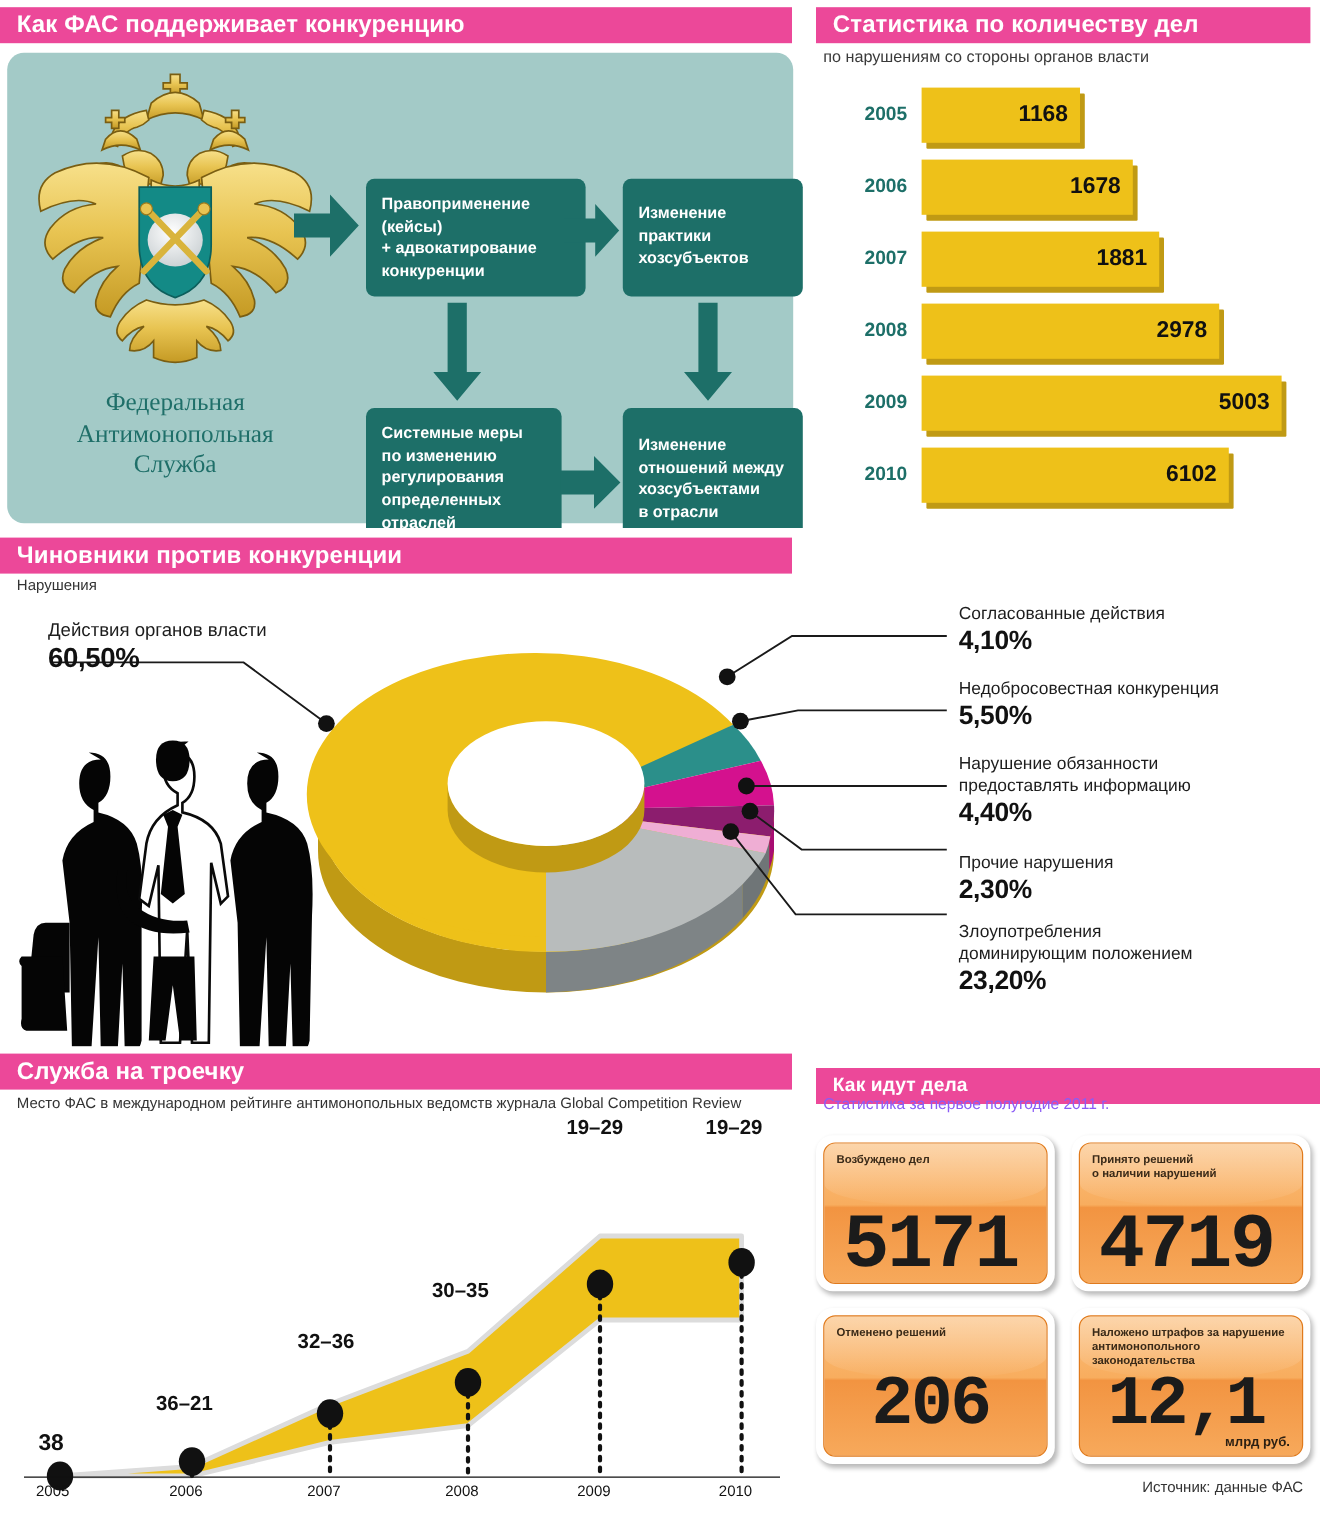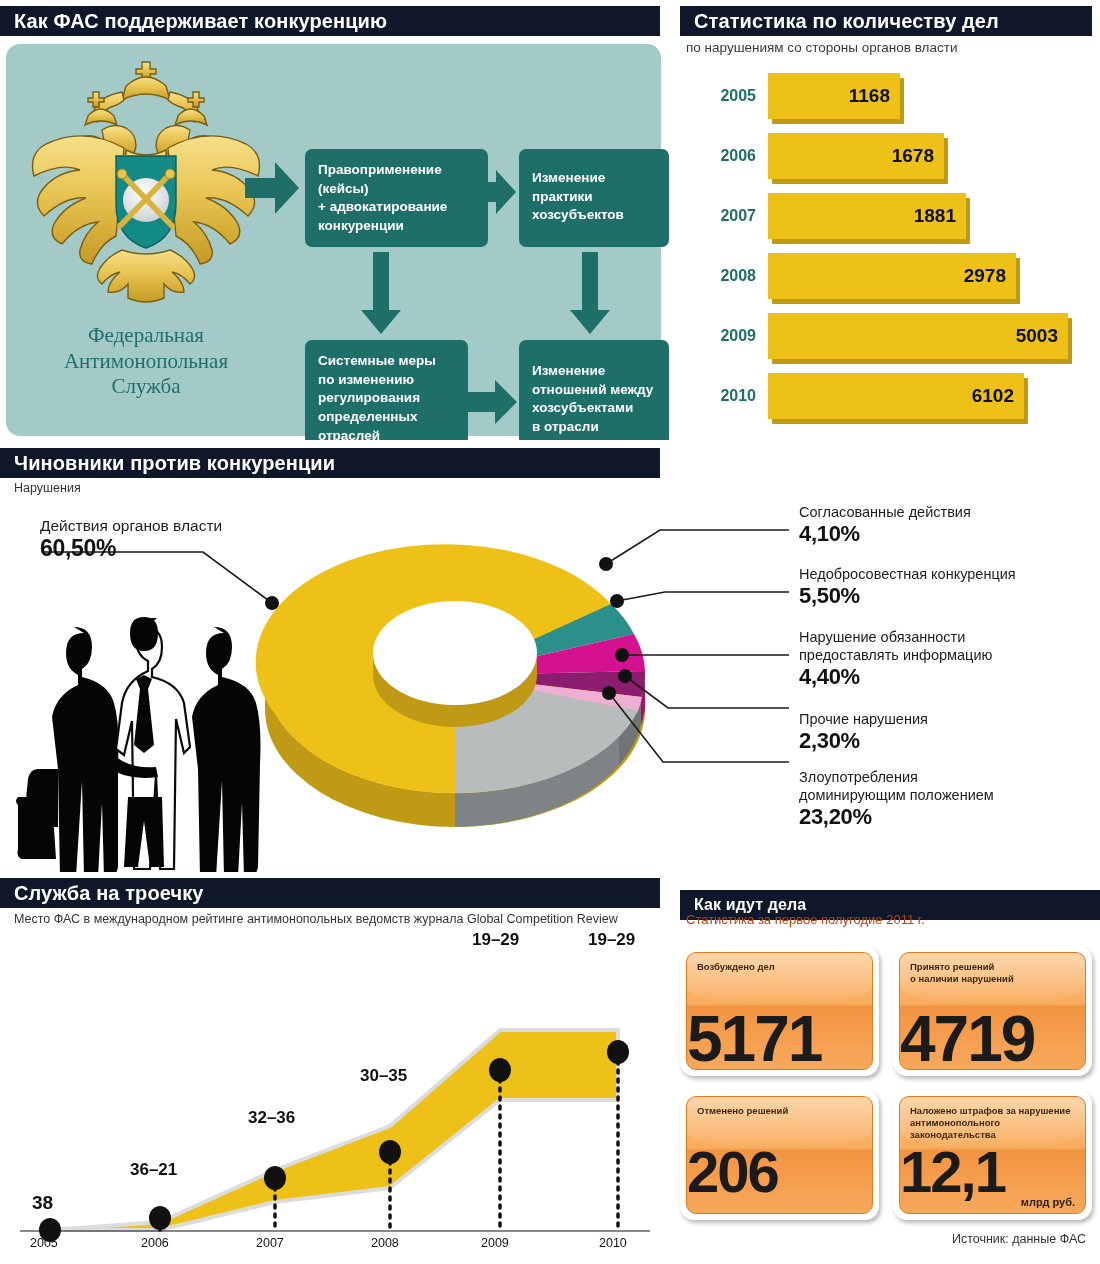--- a/index.html
+++ b/index.html
@@ -5,21 +5,21 @@
   * { box-sizing: border-box; }
   html, body { margin:0; padding:0; }
   body {
     width:1100px; height:1264px;
     background:#ffffff;
     font-family:"Liberation Sans", sans-serif;
     position:relative;
     overflow:hidden;
   }
   .band-title {
-    background:#0f172a;
+    background:#ec4899;
     color:#ffffff;
     font-weight:bold;
     display:flex;
     align-items:center;
     padding-left:14px;
     letter-spacing:0.1px;
   }
 
   
   #panel-flow { position:absolute; left:0; top:0; width:672px; height:440px; }
@@ -78,21 +78,21 @@
   #panel-rank { position:absolute; left:0; top:872px; width:672px; height:392px; background:#fff; }
   #rank-title { position:absolute; left:0; top:6px; width:660px; height:30px; font-size:20px; }
   #rank-sub { position:absolute; left:14px; top:40px; font-size:12.5px; color:#333; }
   #rank-chart { position:absolute; left:0; top:58px; width:660px; height:330px; }
   .rank-lbl { position:absolute; font-weight:bold; font-size:17px; color:#111; }
   .rank-xlbl { position:absolute; font-size:12.5px; color:#111; top:306px; }
 
   
   #panel-cards { position:absolute; left:672px; top:872px; width:428px; height:392px; background:#fff; }
   #cards-title { position:absolute; left:8px; top:18px; width:492px; height:30px; font-size:16px; }
-  #cards-sub { position:absolute; left:14px; top:40px; font-size:13px; color:#c2410c; }
+  #cards-sub { position:absolute; left:14px; top:40px; font-size:13px; color:#8b5cf6; }
   #cards-grid { position:absolute; left:8px; top:74px; width:412px; display:flex; flex-wrap:wrap; gap:14px 14px; }
   .stat-card {
     position:relative; width:199px; height:130px;
     background:#ffffff; border-radius:14px;
     box-shadow:2px 3px 4px rgba(0,0,0,0.28);
     padding:6px;
   }
   .stat-inner {
     position:relative; width:100%; height:100%; border-radius:10px;
     border:1px solid #e07a1c;
@@ -103,22 +103,22 @@
     content:""; position:absolute; left:0; top:0; width:100%; height:45%;
     background:linear-gradient(to bottom,rgba(255,255,255,0.35),rgba(255,255,255,0.02));
     border-radius:10px 10px 60% 60%/10px 10px 22px 22px;
   }
   .stat-cap {
     position:absolute; left:10px; top:8px; right:8px; z-index:3;
     font-size:9.5px; font-weight:bold; color:#3a2a18; line-height:1.25; white-space:pre-line;
   }
   .stat-val {
     position:absolute; left:0; right:8px; bottom:-4px; z-index:3;
-    text-align:left; font-size:64px; font-weight:bold; color:#1b1b1b;
-    font-family:Liberation Sans, sans-serif; letter-spacing:-2px; line-height:1.05;
+    text-align:center; font-size:64px; font-weight:bold; color:#1b1b1b;
+    font-family:Liberation Mono, monospace; letter-spacing:-2px; line-height:1.05;
   }
   .stat-val.small { font-size:58px; bottom:10px; }
   .stat-unit {
     position:absolute; right:10px; bottom:5px; z-index:4;
     font-size:11px; font-weight:bold; color:#2b1f12;
   }
   #source { position:absolute; right:14px; top:360px; font-size:12.5px; color:#333; }
 </style>
 </head>
 <body>

